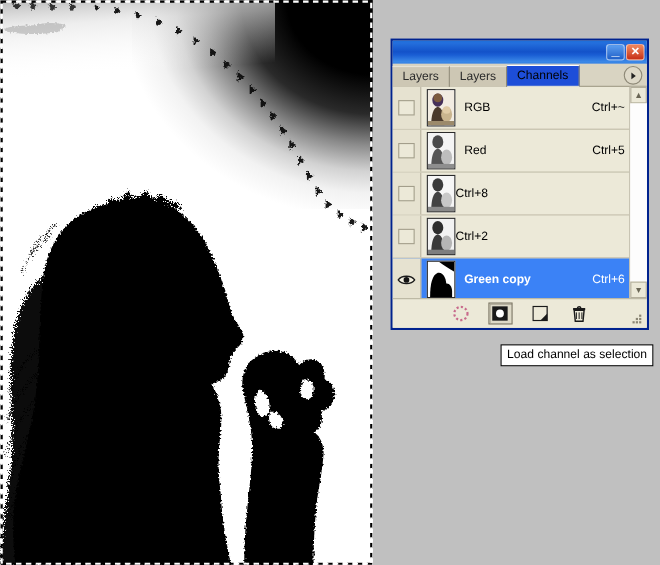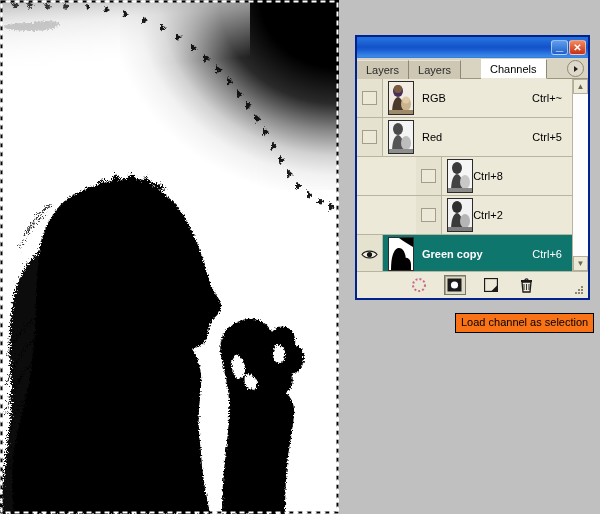--- a/index.html
+++ b/index.html
@@ -56,25 +56,24 @@
   .ps-tab {
     height: 18px; line-height: 18px; padding: 0 9px;
     font-size: 11px; color: #2b2b2b;
     background: #cdc7b4;
     border-right: 1px solid #8d8876;
     border-top: 1px solid #e7e3d6;
     position: relative; top: 1px;
     white-space: nowrap;
   }
   .ps-tab.active {
-    background: #ffffff; color: #000; font-weight: normal;
+    background: #1d4ed8; color: #000; font-weight: normal;
     border-top: 1px solid #fff;
     border-bottom: 1px solid #ece9d8;
     z-index: 2;
-    margin-left: 20px;
   }
   #tab-menu-btn {
     position: absolute; right: 4px; top: 2px;
     width: 15px; height: 15px; border-radius: 50%;
     border: 1px solid #8d8876; background: #ded9c8;
     display: flex; align-items: center; justify-content: center;
   }
   #tab-menu-btn::after {
     content:""; width:0;height:0;
     border-left: 4px solid #222; border-top: 3px solid transparent; border-bottom: 3px solid transparent;
@@ -82,23 +81,23 @@
 
   
   #channel-list-wrap {
     position: relative; height: 192px; background: #ece9d8;
     display: flex;
   }
   #channel-list { flex: 1; overflow: hidden; }
   .ch-row {
     display: flex; align-items: center; height: 38px;
     border-bottom: 1px solid #b9b4a0;
-    background: #ece9d8; position: relative; justify-content: center;
-  }
-  .ch-row.selected { background: #0f766e; }
+    background: #ece9d8; position: relative;
+  }
+  .ch-row.selected { background: #3b82f6; }
   .ch-eye {
     width: 26px; height: 100%; box-sizing: border-box;
     border-right: 1px solid #b9b4a0;
     background: #e6e2d0;
     display:flex; align-items:center; justify-content:center;
   }
   .ch-row.selected .ch-eye { background: #e6e2d0; }
   .eye-box {
     width: 15px; height: 14px; box-sizing: border-box;
     border: 1px solid #a39e8b; background: #ece9d8;
@@ -108,21 +107,21 @@
     width: 24px; height: 32px; margin-left: 5px;
     border: 1px solid #2b2b2b; background: #fff;
     overflow: hidden; flex: none;
   }
   .ch-name {
     margin-left: 8px; font-size: 11px; color: #000;
     flex: 1; white-space: nowrap;
   }
   .ch-row.selected .ch-name { color: #ffffff; font-weight: bold; }
   .ch-key {
-    font-size: 11px; color: #000; margin-right: 10px; white-space: nowrap;
+    font-size: 11px; color: #000; margin-right: 4px; white-space: nowrap;
   }
   .ch-row.selected .ch-key { color: #ffffff; }
 
   
   #ch-scrollbar {
     width: 15px; background: #ffffff;
     border-left: 1px solid #b9b4a0;
     display: flex; flex-direction: column; justify-content: space-between;
   }
   .sb-arrow {
@@ -150,21 +149,21 @@
     box-shadow: inset 1px 1px 0 #a9a492;
   }
   #grip-dots {
     position: absolute; right: 4px; bottom: 3px; width: 9px; height: 9px;
   }
   .grip-dot { position:absolute; width:2px;height:2px;background:#8b8674; }
 
   
   #tooltip {
     position: absolute; left: 455px; top: 313px;
-    background: #f97316; border: 1px solid #000;
+    background: #ffffff; border: 1px solid #000;
     font-size: 11px; color: #000;
     padding: 2px 5px 3px 5px; white-space: nowrap;
     line-height: 13px;
   }
 </style>
 </head>
 <body>
 
 <div id="root">
 

